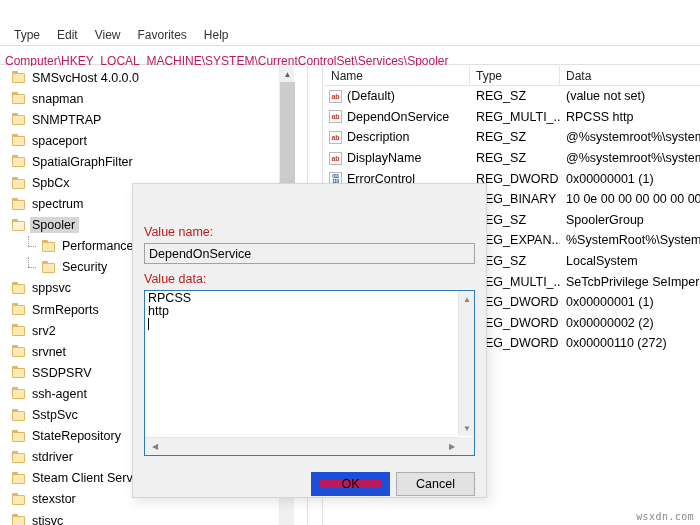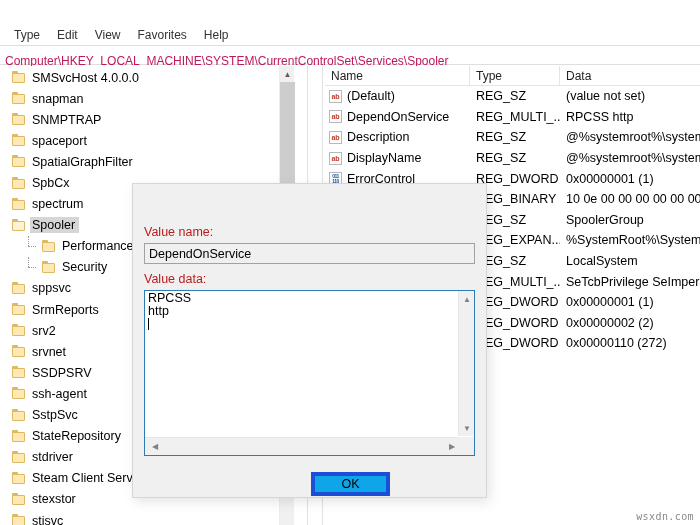--- a/index.html
+++ b/index.html
@@ -432,22 +432,22 @@
     border: 1px solid #adadad;
     box-sizing: border-box;
     font-family: "Liberation Sans", sans-serif;
     font-size: 12.5px;
     color: #000000;
     display: flex; align-items: center; justify-content: center;
     cursor: default;
   }
   #ok-button {
     left: 178px; top: 256px;
-    border: 4px solid #1d4ed8;
-    background: #0ea5e9;
+    border: 8px solid #1d4ed8;
+    background: #be185d;
   }
   #cancel-button {
     left: 263px; top: 256px;
   }
 
   #watermark {
     position: absolute;
     right: 6px; bottom: 3px;
     font-family: "DejaVu Sans Mono", monospace;
     font-size: 10px;
@@ -776,19 +776,20 @@
           <div class="arrow down">▼</div>
         </div>
         <div id="vdata-hscroll">
           <div class="arrow left">◀</div>
           <div class="arrow right">▶</div>
         </div>
         <div id="vdata-corner"></div>
       </div>
 
       <div class="dlg-button" id="ok-button">OK</div>
+      <div class="dlg-button" id="cancel-button">Cancel</div>
     </div>
 
   </div>
 
   <div id="watermark">wsxdn.com</div>
 
 </div>
 
 </body></html>

